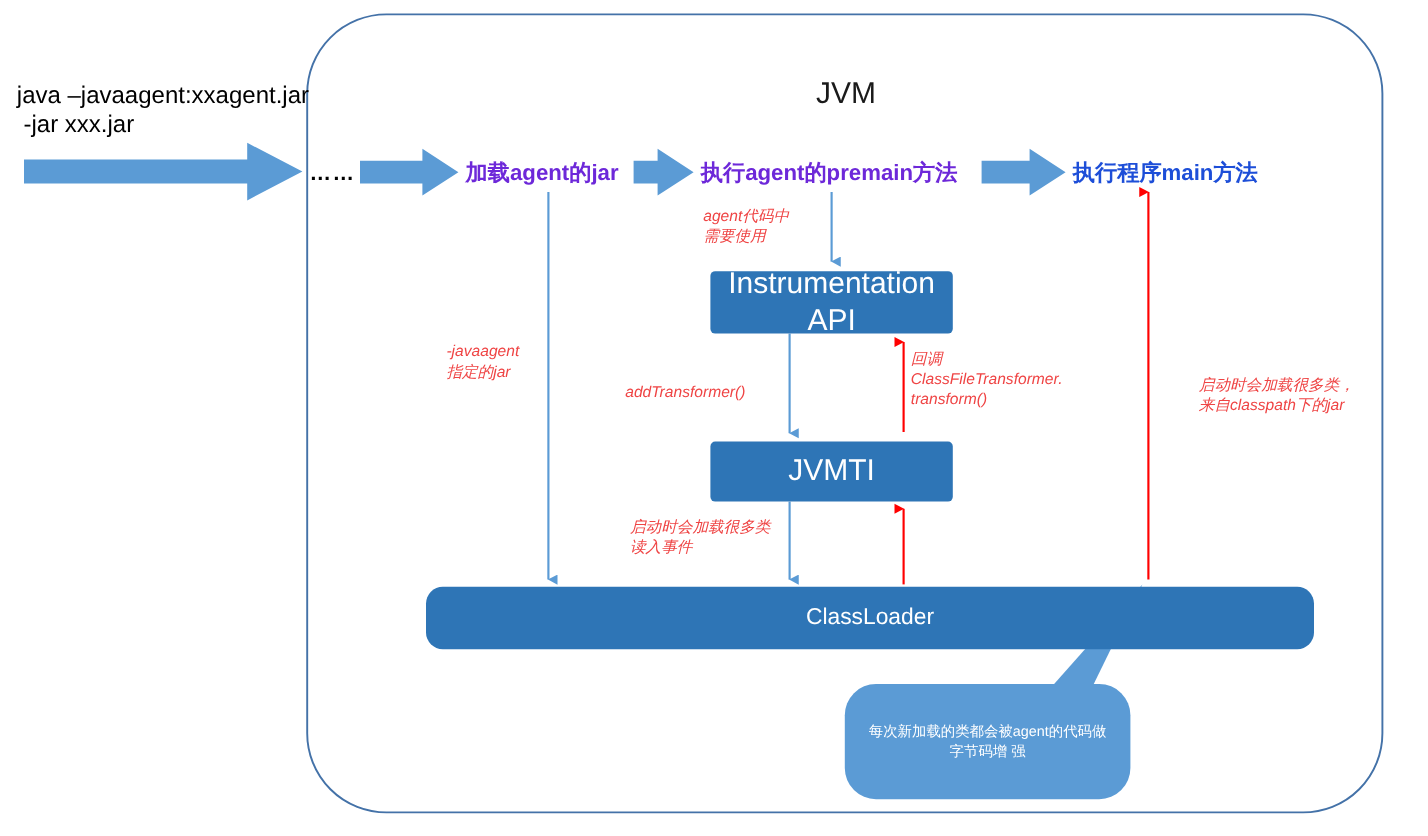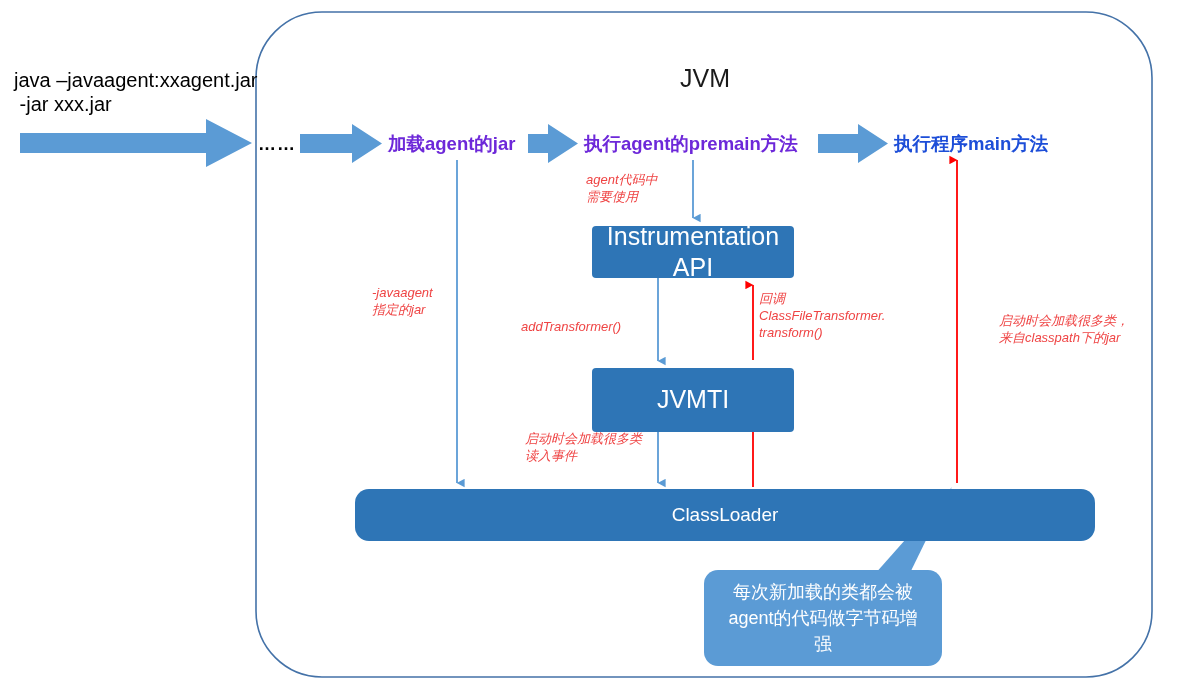--- a/index.html
+++ b/index.html
@@ -30,23 +30,23 @@
   
   .box{
     position:absolute;background:#2E75B6;border-radius:4px;
     color:#ffffff;display:flex;align-items:center;justify-content:center;
     text-align:center;font-size:25px;line-height:1.25;
   }
   .box.bar{border-radius:14px;font-size:19px;}
 
   
   .callout{
-    position:absolute;background:#5B9BD5;border-radius:14px;color:#ffffff;
+    position:absolute;background:#5B9BD5;border-radius:26px;color:#ffffff;
     display:flex;align-items:center;justify-content:center;text-align:center;
-    font-size:18px;line-height:1.45;padding:8px 14px;box-sizing:border-box;
+    font-size:12px;line-height:1.45;padding:8px 14px;box-sizing:border-box;
   }
 </style>
 </head>
 <body>
 
 <div id="stage">
 
   <svg class="layer" viewBox="0 0 1190 697">
     <defs>
       <marker id="mBlue" markerWidth="9" markerHeight="9" refX="4.2" refY="7.6" orient="auto" markerUnits="userSpaceOnUse">
@@ -110,20 +110,20 @@
 ClassFileTransformer.
 transform()</div>
   <div class="txt note" style="left:963px;top:313px;margin-left:36px;">启动时会加载很多类，
 来自classpath下的jar</div>
   <div class="txt note" style="left:525px;top:431px;">启动时会加载很多类
 读入事件</div>
 
   <div class="box" style="left:592px;top:226px;width:202px;height:52px;">Instrumentation
 API</div>
 
-  <div class="box" style="left:592px;top:368px;width:202px;height:64px;text-align:right;">JVMTI</div>
+  <div class="box" style="left:592px;top:368px;width:202px;height:50px;text-align:right;">JVMTI</div>
 
   <div class="box bar" style="left:355px;top:489px;width:740px;height:52px;">ClassLoader</div>
 
   <div class="callout" style="left:704px;top:570px;width:238px;height:96px;">每次新加载的类都会被agent的代码做字节码增
 强</div>
 
 </div>
 
 </body></html>

